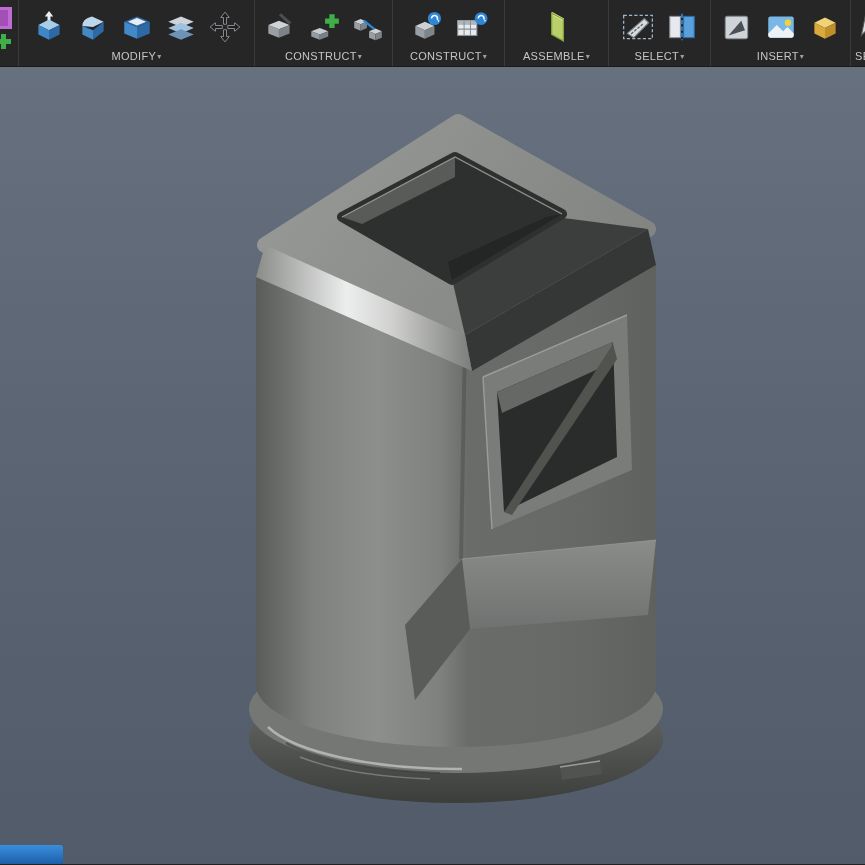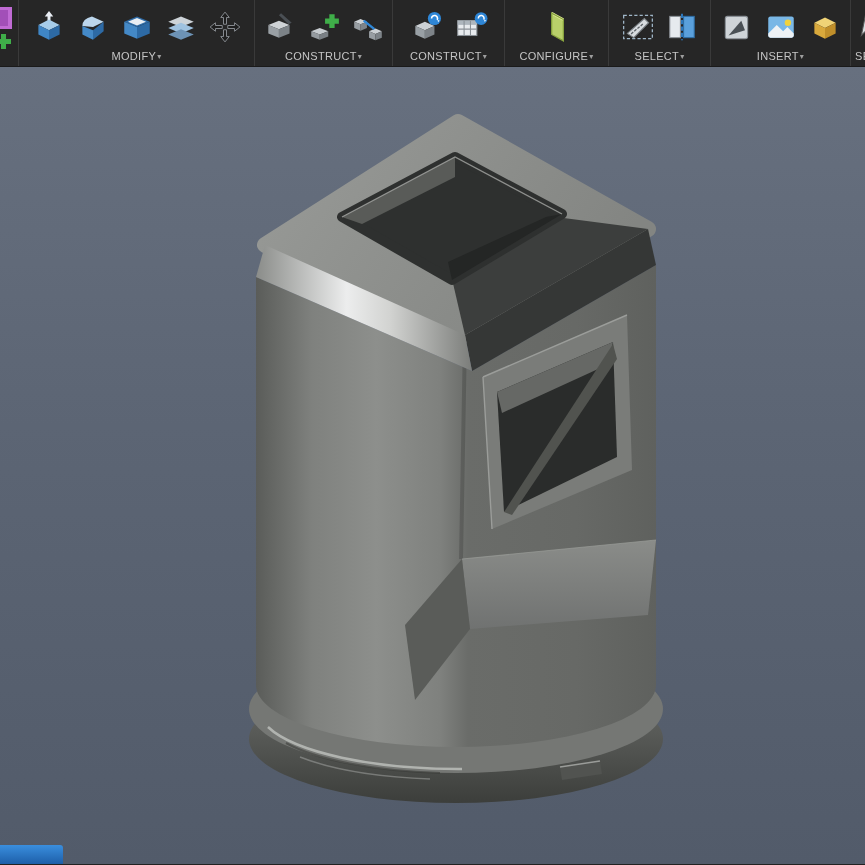--- a/index.html
+++ b/index.html
@@ -150,21 +150,21 @@
       <div class="tb-icons">
         <span class="tb-icon">
           <svg viewBox="0 0 32 32">
             <path d="M11 3l11 6v20l-11-6z" fill="#b9d06a"></path>
             <path d="M11 3l11 6" stroke="#e6f09c" stroke-width="2.4"></path>
             <path d="M11 3v20l11 6V9z" fill="none" stroke="#87a23e" stroke-width="1.2"></path>
           </svg>
         </span>
       </div>
       <div class="tb-label">
-        <span>CONFIGURE</span>
+        <span>ASSEMBLE</span>
         <span class="caret">▾</span>
       </div>
     </div>
 
     <div class="tb-group" style="width:102px;">
       <div class="tb-icons">
         <span class="tb-icon">
           <svg viewBox="0 0 32 32">
             <rect x="2.5" y="5" width="27" height="22" fill="none" stroke="#9fb6c8" stroke-dasharray="3 2" stroke-width="1.2"></rect>
             <path d="M6 22L22 8l4 4L12 26z" fill="#d8dcdf" stroke="#7a8085"></path>

